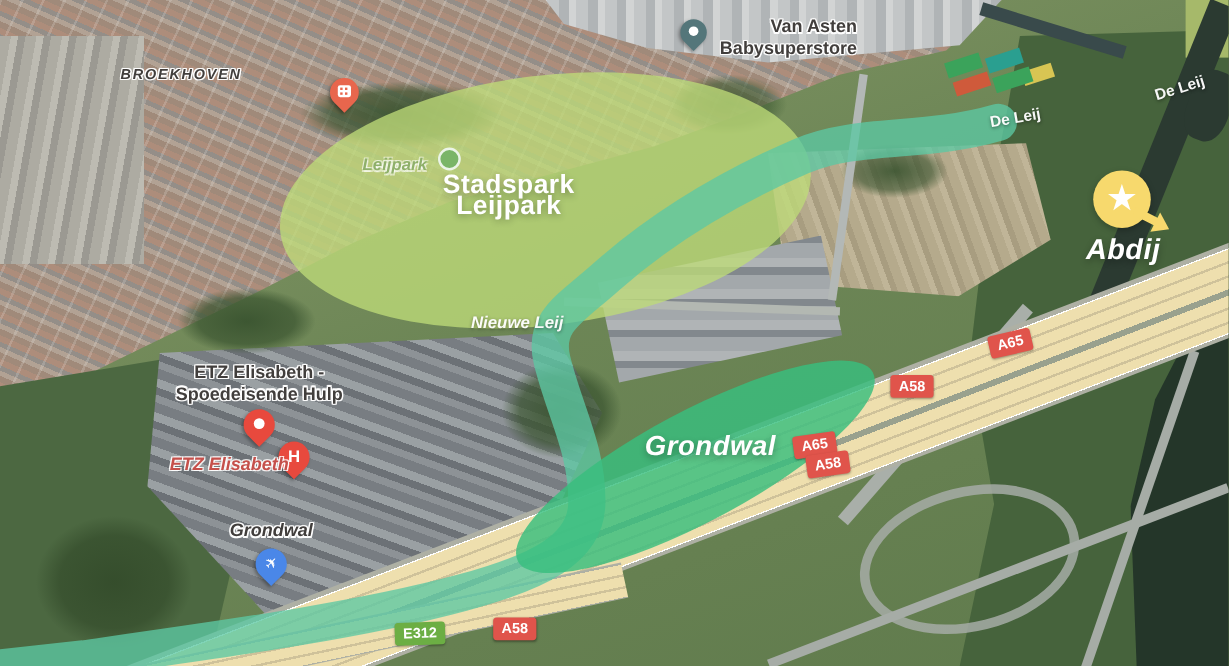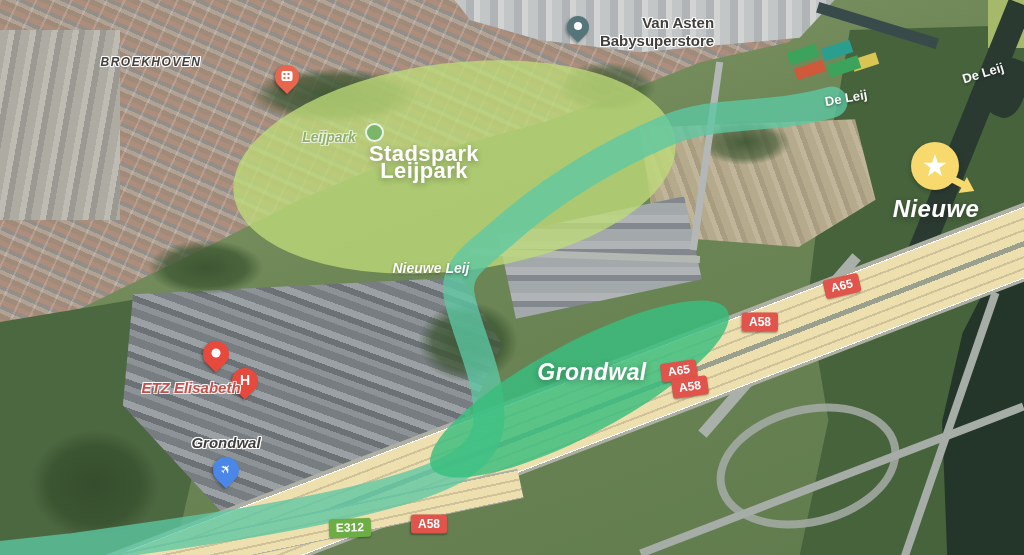--- a/index.html
+++ b/index.html
@@ -170,24 +170,28 @@
   <div class="abs" style="left:365px;top:123px;width:15px;height:15px;border-radius:50%;background:#7ab568;border:2px solid rgba(255,255,255,.85);"></div>
   <div class="abs parklabel ctr" style="left:329px;top:137px;">Leijpark</div>
 
   <div class="abs biglabel" style="left:424px;top:129px;transform:translate(-50%,0);font-size:22px;line-height:17px;margin-top:16px;">
     <div>Stadspark</div>
     <div>Leijpark</div>
   </div>
 
   <div class="abs wlabel ctr" style="left:431px;top:268px;font-size:14px;">Nieuwe Leij</div>
 
+  <div class="abs glabel" style="left:216px;top:302px;transform:translate(-50%,0);">
+    <div>ETZ Elisabeth -</div>
+    <div>Spoedeisende Hulp</div>
+  </div>
   <div class="abs redlabel ctr" style="left:179px;top:387px;padding-left:24px;">ETZ Elisabeth</div>
 
   <div class="abs glabel ctr" style="left:226px;top:443px;">Grondwal</div>
 
   <div class="abs biglabel ctr" style="left:592px;top:372px;font-size:23px;">Grondwal</div>
 
   <div class="abs wlabel" style="left:846px;top:98px;transform:translate(-50%,-50%) rotate(-10deg);">De Leij</div>
   <div class="abs wlabel" style="left:983px;top:73px;transform:translate(-50%,-50%) rotate(-17deg);">De Leij</div>
 
-  <div class="abs biglabel ctr" style="left:936px;top:209px;font-size:24px;">Nieuwe</div>
+  <div class="abs biglabel ctr" style="left:936px;top:209px;font-size:24px;">Abdij</div>
 
 </div>
 
 </body></html>

